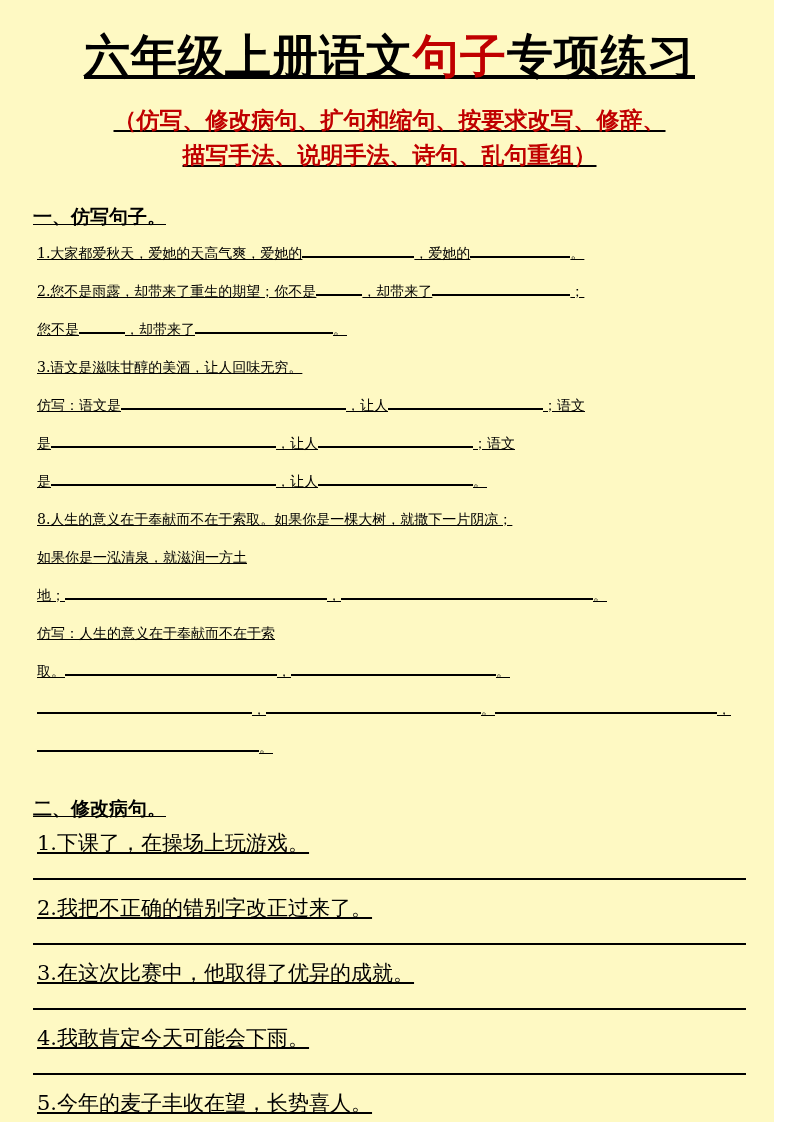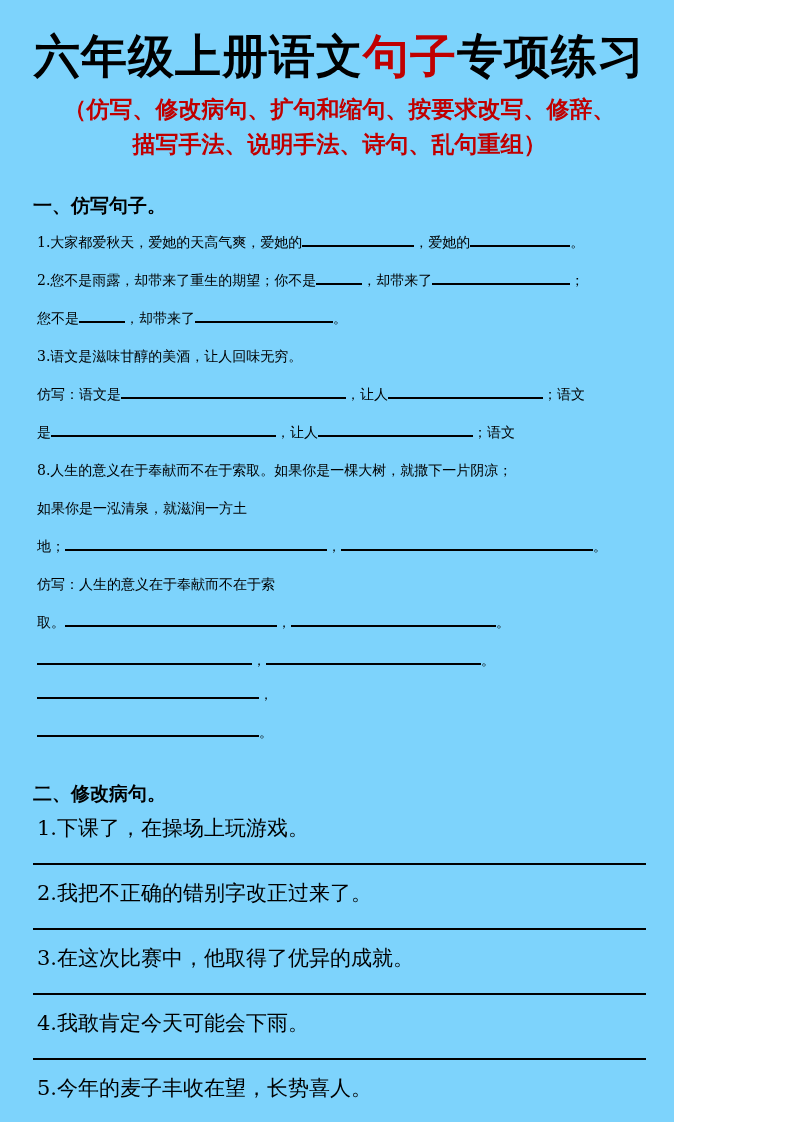--- a/index.html
+++ b/index.html
@@ -1,36 +1,37 @@
 <!DOCTYPE html>
 <html><head>
 <meta charset="utf-8">
 <style>
   html, body { margin: 0; padding: 0; background: #ffffff; }
   .page {
     position: relative;
-    width: 674px; height: 1122px;
+    width: 774px; height: 1122px;
     box-sizing: border-box;
     padding: 20px 28px 0 33px;
-    background: #7dd3fc;
+    background: #fef9c3;
     color: #000000;
     font-family: "DejaVu Serif", "Liberation Serif", serif;
     overflow: hidden;
+    text-decoration: underline;
   }
   .accent { color: #c00000; }
   .title {
     margin: 8px 0 0 0;
     text-align: center;
     font-size: 46px;
     font-weight: bold;
     line-height: 1.25;
     letter-spacing: 1px;
   }
   .subtitle {
-    margin-top: 5px;
+    margin-top: 16px;
     text-align: center;
     font-size: 23px;
     font-weight: bold;
     line-height: 35px;
   }
   .sec-heading {
     margin-top: 28px;
     font-size: 19px;
     font-weight: bold;
     line-height: 32px;
@@ -77,20 +78,21 @@
   <p class="ex"><span>2.您不是雨露，却带来了重生的期望；你不是</span><span class="blank" style="width:46px"></span><span>，却带来了</span><span class="blank" style="width:138px"></span><span>；</span></p>
 
   <p class="ex"><span>您不是</span><span class="blank" style="width:46px"></span><span>，却带来了</span><span class="blank" style="width:138px"></span><span>。</span></p>
 
   <p class="ex">3.语文是滋味甘醇的美酒，让人回味无穷。</p>
 
   <p class="ex"><span>仿写：语文是</span><span class="blank" style="width:225px"></span><span>，让人</span><span class="blank" style="width:155px"></span><span>；语文</span></p>
 
   <p class="ex"><span>是</span><span class="blank" style="width:225px"></span><span>，让人</span><span class="blank" style="width:155px"></span><span>；语文</span></p>
 
+  <p class="ex"><span>是</span><span class="blank" style="width:225px"></span><span>，让人</span><span class="blank" style="width:155px"></span><span>。</span></p>
 
   <p class="ex">8.人生的意义在于奉献而不在于索取。如果你是一棵大树，就撒下一片阴凉；</p>
 
   <p class="ex">如果你是一泓清泉，就滋润一方土</p>
 
   <p class="ex"><span>地；</span><span class="blank" style="width:262px"></span><span>，</span><span class="blank" style="width:252px"></span><span>。</span></p>
 
   <p class="ex">仿写：人生的意义在于奉献而不在于索</p>
 
   <p class="ex"><span>取。</span><span class="blank" style="width:212px"></span><span>，</span><span class="blank" style="width:205px"></span><span>。</span></p>

